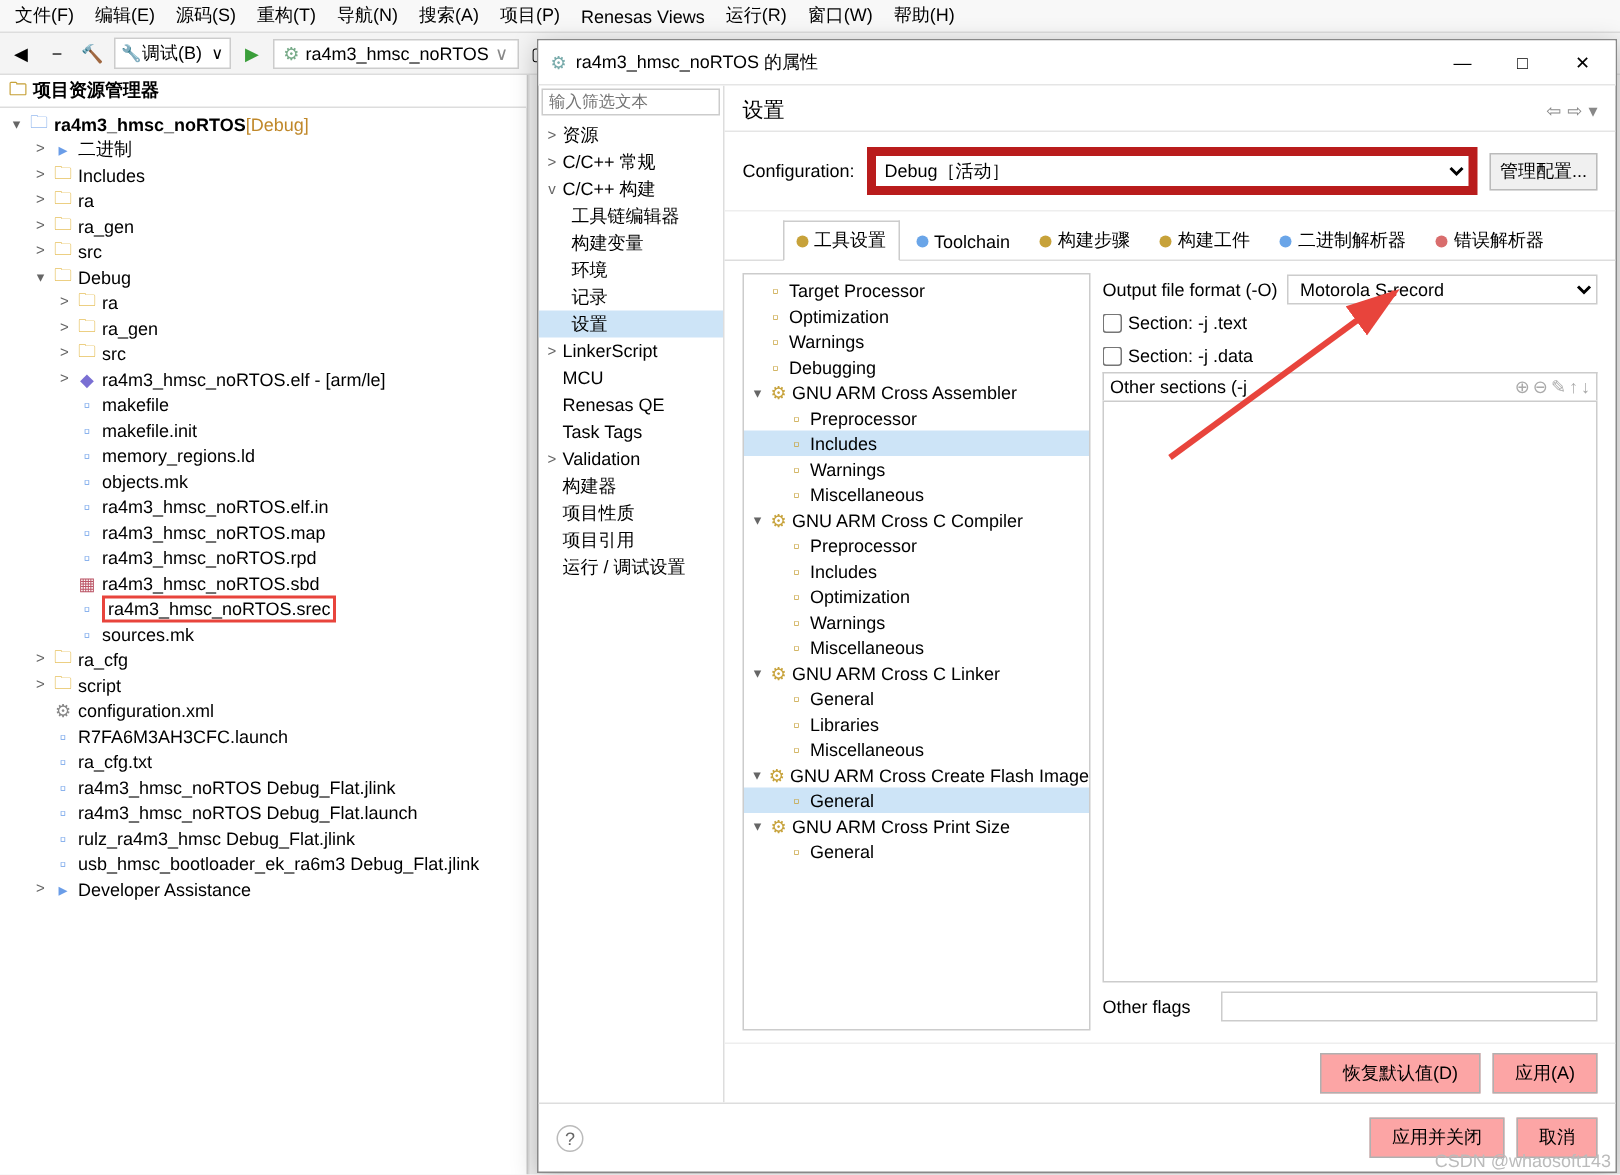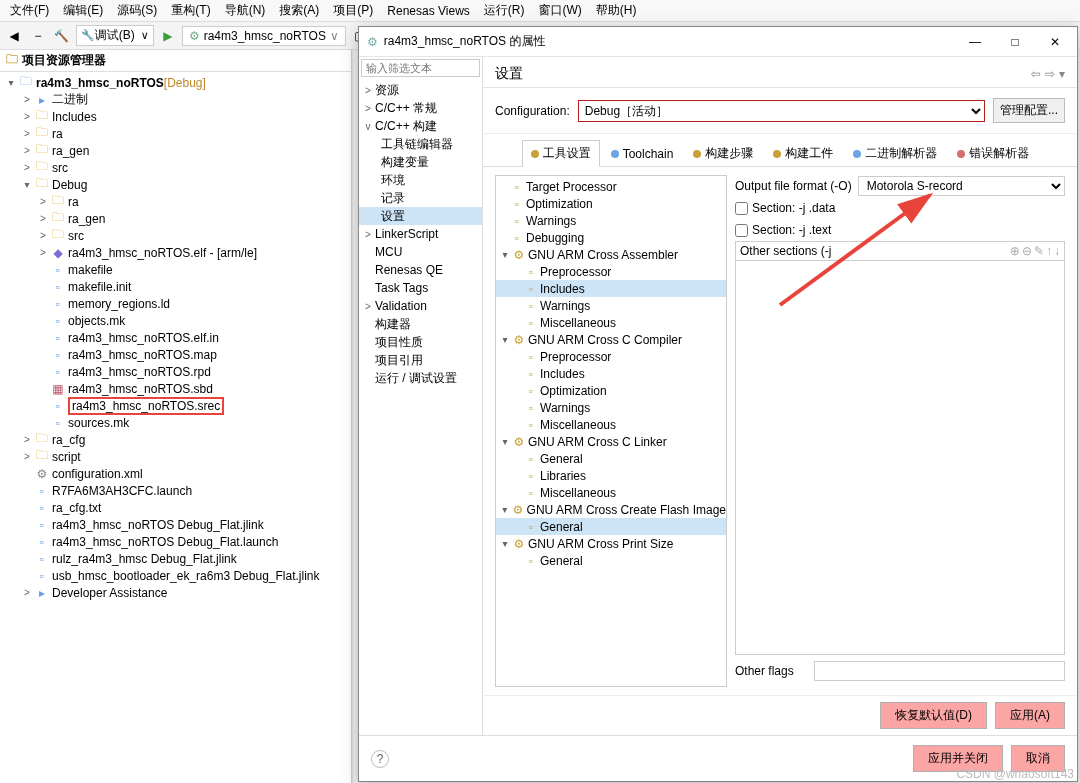--- a/index.html
+++ b/index.html
@@ -34,21 +34,21 @@
 .dlg-left { width: 124px; border-right: 1px solid #ddd; display: flex; flex-direction: column; }
 .filter-input { margin: 2px; width: calc(100% - 4px); border: 1px solid #ccc; padding: 2px 4px; font-size: 11px; }
 .dlg-ltree { flex: 1; overflow: auto; padding: 2px 0; }
 .drow { display: flex; align-items: center; height: 18px; padding-left: 2px; cursor: default; }
 .drow.sel { background: #cde4f7; }
 .dlg-right { flex: 1; display: flex; flex-direction: column; }
 .dlg-rhead { padding: 8px 12px 4px; border-bottom: 1px solid #e5e5e5; display: flex; align-items: center; }
 .dlg-rhead .title { font-size: 14px; }
 .dlg-rhead .nav-icons { margin-left: auto; display: flex; gap: 4px; color: #888; }
 .config-row { padding: 10px 12px; display: flex; align-items: center; gap: 8px; border-bottom: 1px solid #eee; }
-.config-row select { flex: 1; padding: 2px; border: 1px solid #b91c1c; background: #fff; }
+.config-row select { flex: 1; padding: 2px; border: 6px solid #b91c1c; background: #fff; }
 .config-row button { padding: 3px 6px; border: 1px solid #bbb; background: #f0f0f0; }
 .tabs-row { padding: 6px 12px 0; display: flex; gap: 2px; border-bottom: 1px solid #ddd; justify-content: center; }
 .tab { padding: 4px 8px; display: inline-flex; align-items: center; gap: 4px; border: 1px solid transparent; border-bottom: none; cursor: default; }
 .tab.active { background: #fff; border-color: #ccc; border-bottom: 1px solid #fff; margin-bottom: -1px; }
 .tab .dot { width: 8px; height: 8px; border-radius: 50%; }
 .settings-body { flex: 1; display: flex; padding: 8px 12px; gap: 8px; overflow: hidden; }
 .settings-tree { width: 232px; border: 1px solid #ccc; overflow: auto; background: #fff; padding: 2px 0; }
 .srow { display: flex; align-items: center; height: 17px; padding-left: 2px; cursor: default; white-space: nowrap; }
 .srow.sel { background: #cde4f7; }
 .settings-form { flex: 1; display: flex; flex-direction: column; }
@@ -431,25 +431,25 @@
             </div>
             <div class="srow" style="padding-left: 28px;"><span class="sicon">▫</span>General</div>
           </div>
         <div class="settings-form">
           <div class="form-row">
             <label>Output file format (-O)</label>
             <select><option>Motorola S-record</option></select>
           </div>
           <div class="form-row chk">
             <input type="checkbox" style="">
-            <label>Section: -j .data</label>
+            <label>Section: -j .text</label>
           </div>
           <div class="form-row chk">
             <input type="checkbox" style="">
-            <label>Section: -j .text</label>
+            <label>Section: -j .data</label>
           </div>
           <div class="list-header">
             <span>Other sections (-j</span>
             <div class="mini-icons">
               <span>⊕</span>
               <span>⊖</span>
               <span>✎</span>
               <span>↑</span>
               <span>↓</span>
             </div>

